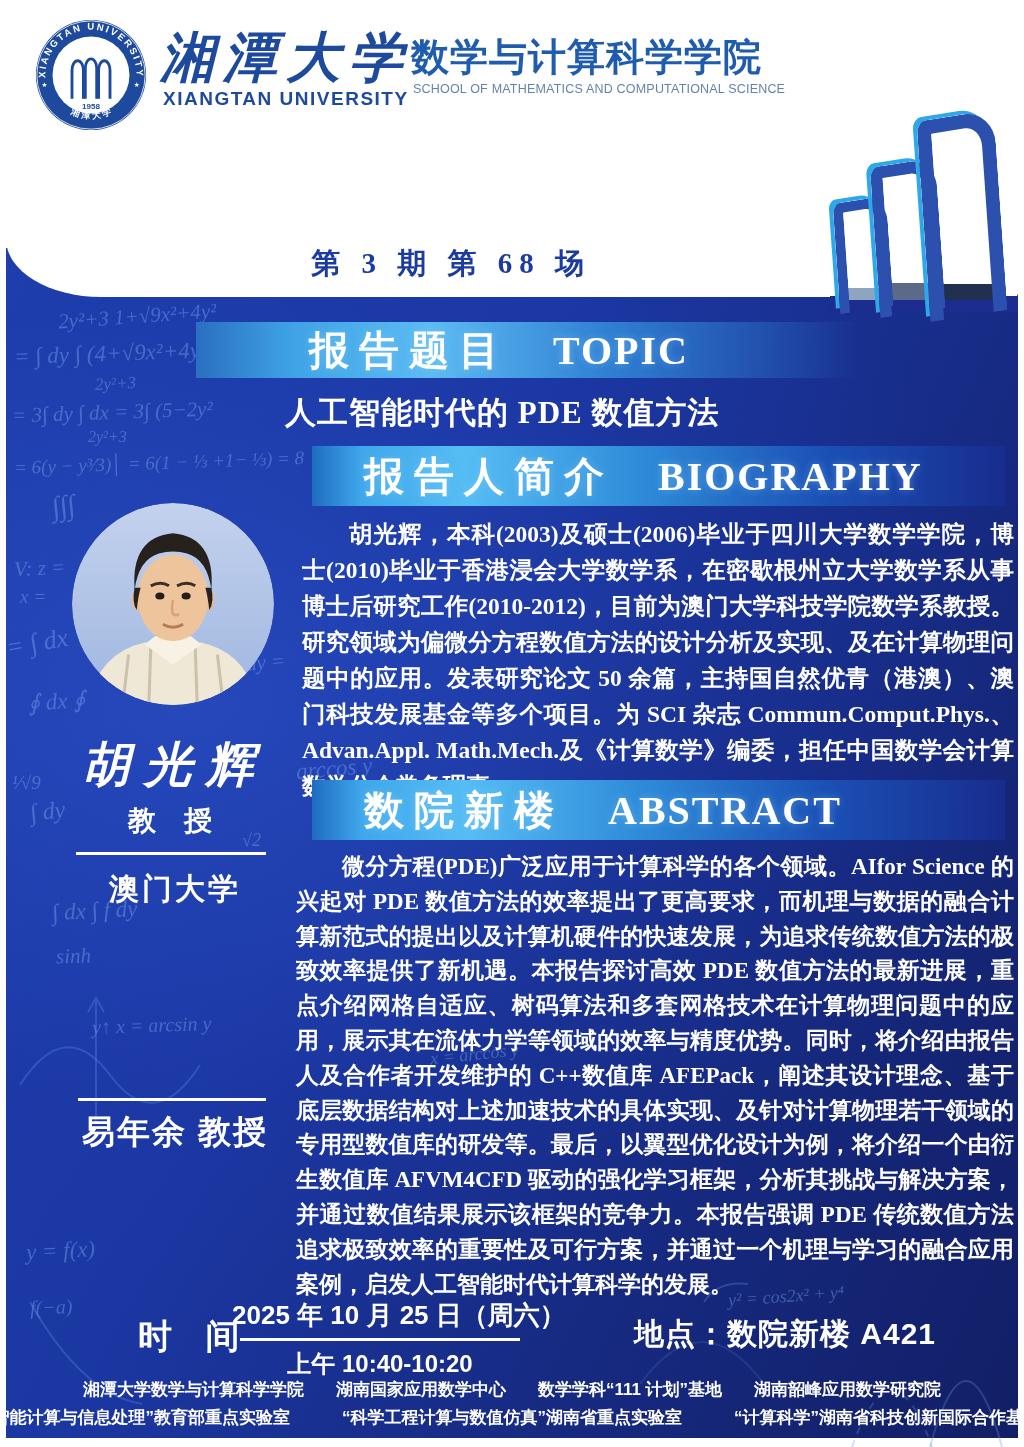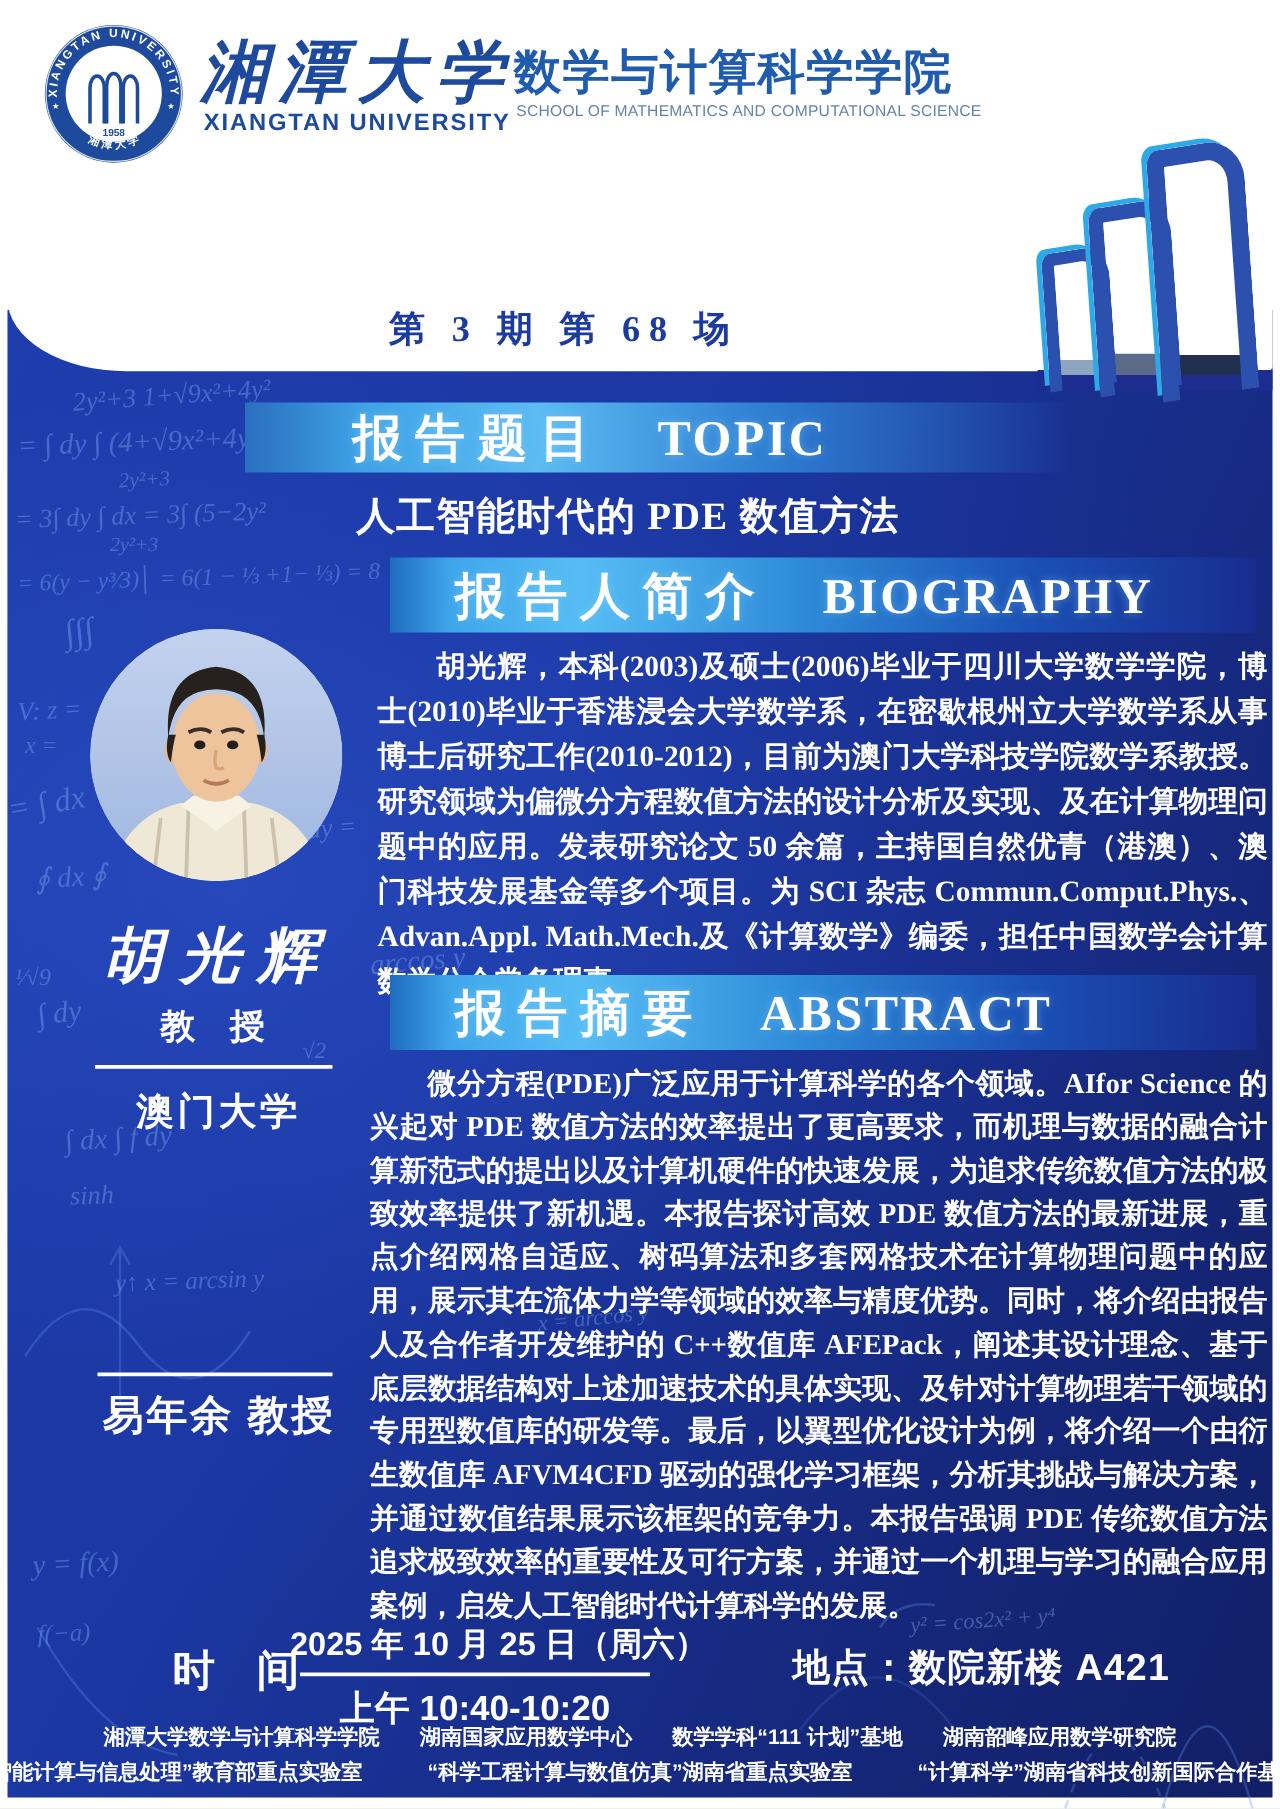--- a/index.html
+++ b/index.html
@@ -44,21 +44,21 @@
     border-bottom:none;transform-origin:50% 100%;transform:rotate(-9deg) skewX(-5deg);
     box-shadow:-5px -5px 0 -1px var(--building-cyan,#2da8e8);}
   .arch1{left:840px;top:200px;width:34px;height:100px;border-width:10px;
     border-radius:8px 22px 0 0 / 10px 26px 0 0;}
   .arch2{left:880px;top:163px;width:42px;height:138px;border-width:12px;
     border-radius:9px 26px 0 0 / 11px 30px 0 0;}
   .arch3{left:930px;top:116px;width:50px;height:186px;border-width:14px;
     border-radius:10px 30px 0 0 / 12px 34px 0 0;}
   
   .banner{position:absolute;z-index:3;display:flex;align-items:center;}
-  .banner-topic{left:196px;top:322px;width:690px;height:56px;padding-left:86px;box-sizing:border-box;
+  .banner-topic{left:196px;top:322px;width:690px;height:56px;padding-left:113px;box-sizing:border-box;
     background:linear-gradient(90deg,#2a6fc0 0%,#3fa3e6 14%,#5cbbf2 34%,#2f7fd2 60%,rgba(27,53,160,0) 96%);}
   .banner-side{left:312px;top:446px;width:693px;height:60px;padding-left:52px;box-sizing:border-box;
     background:linear-gradient(90deg,#1f6cc0 0%,#3fa6ea 7%,#56bdf4 22%,#2e8ad8 48%,#1b50b5 74%,rgba(24,45,145,.85) 100%);}
   .banner-abs{top:780px;}
   .banner .cn{font-weight:900;font-size:40px;color:#fff;letter-spacing:10px;
     text-shadow:0 0 8px rgba(140,210,255,.45);}
   .banner .en{font-family:var(--serif);font-weight:bold;font-size:40px;color:#fff;margin-left:44px;
     letter-spacing:2px;text-shadow:0 0 8px rgba(140,210,255,.45);}
   
   .topic-title{position:absolute;left:285px;top:392px;z-index:3;font-family:var(--serif);
@@ -83,21 +83,21 @@
   .div2{left:78px;top:1098px;width:188px;}
   .host-name{position:absolute;left:45px;top:1110px;width:260px;z-index:3;text-align:center;
     font-weight:900;font-size:33px;letter-spacing:2px;color:#fff;}
   
   .time-label{position:absolute;left:138px;top:1314px;z-index:3;font-weight:900;font-size:34px;
     letter-spacing:12px;color:#fff;}
   .sched-date{position:absolute;left:232px;top:1298px;width:296px;z-index:3;text-align:center;
     font-weight:900;font-size:26px;color:#fff;white-space:nowrap;}
   .div3{left:240px;top:1338px;width:280px;}
   .sched-time{position:absolute;left:240px;top:1348px;width:280px;z-index:3;text-align:center;
-    font-weight:900;font-size:28px;color:#fff;}
+    font-weight:900;font-size:24px;color:#fff;}
   .location{position:absolute;left:634px;top:1314px;z-index:3;font-weight:900;font-size:30px;
     letter-spacing:1px;color:#fff;}
   
   .footer-line{position:absolute;left:20px;right:20px;z-index:3;display:flex;justify-content:center;
     color:#fff;font-weight:bold;font-size:17px;white-space:nowrap;}
   .footer-1{top:1378px;gap:32px;}
   .footer-2{top:1406px;gap:52px;}
 </style>
 </head>
 <body>
@@ -235,21 +235,21 @@
   </div>
   <div class="speaker-name">胡光辉</div>
   <div class="speaker-title">教 授</div>
   <div class="divider div1"></div>
   <div class="speaker-affil">澳门大学</div>
 
   <div class="divider div2"></div>
   <div class="host-name">易年余  教授</div>
 
   <div class="banner banner-side banner-abs">
-    <span class="cn">报告摘要</span>
+    <span class="cn">数院新楼</span>
     <span class="en">ABSTRACT</span>
   </div>
   <div class="para abs-para">微分方程(PDE)广泛应用于计算科学的各个领域。AIfor Science 的兴起对 PDE 数值方法的效率提出了更高要求，而机理与数据的融合计算新范式的提出以及计算机硬件的快速发展，为追求传统数值方法的极致效率提供了新机遇。本报告探讨高效 PDE 数值方法的最新进展，重点介绍网格自适应、树码算法和多套网格技术在计算物理问题中的应用，展示其在流体力学等领域的效率与精度优势。同时，将介绍由报告人及合作者开发维护的 C++数值库 AFEPack，阐述其设计理念、基于底层数据结构对上述加速技术的具体实现、及针对计算物理若干领域的专用型数值库的研发等。最后，以翼型优化设计为例，将介绍一个由衍生数值库 AFVM4CFD 驱动的强化学习框架，分析其挑战与解决方案，并通过数值结果展示该框架的竞争力。本报告强调 PDE 传统数值方法追求极致效率的重要性及可行方案，并通过一个机理与学习的融合应用案例，启发人工智能时代计算科学的发展。</div>
 
   <div class="time-label">时 间</div>
   <div class="sched-date">2025 年 10 月 25 日（周六）</div>
   <div class="divider div3"></div>
   <div class="sched-time">上午 10:40-10:20</div>
   <div class="location">地点：数院新楼 A421</div>
 

